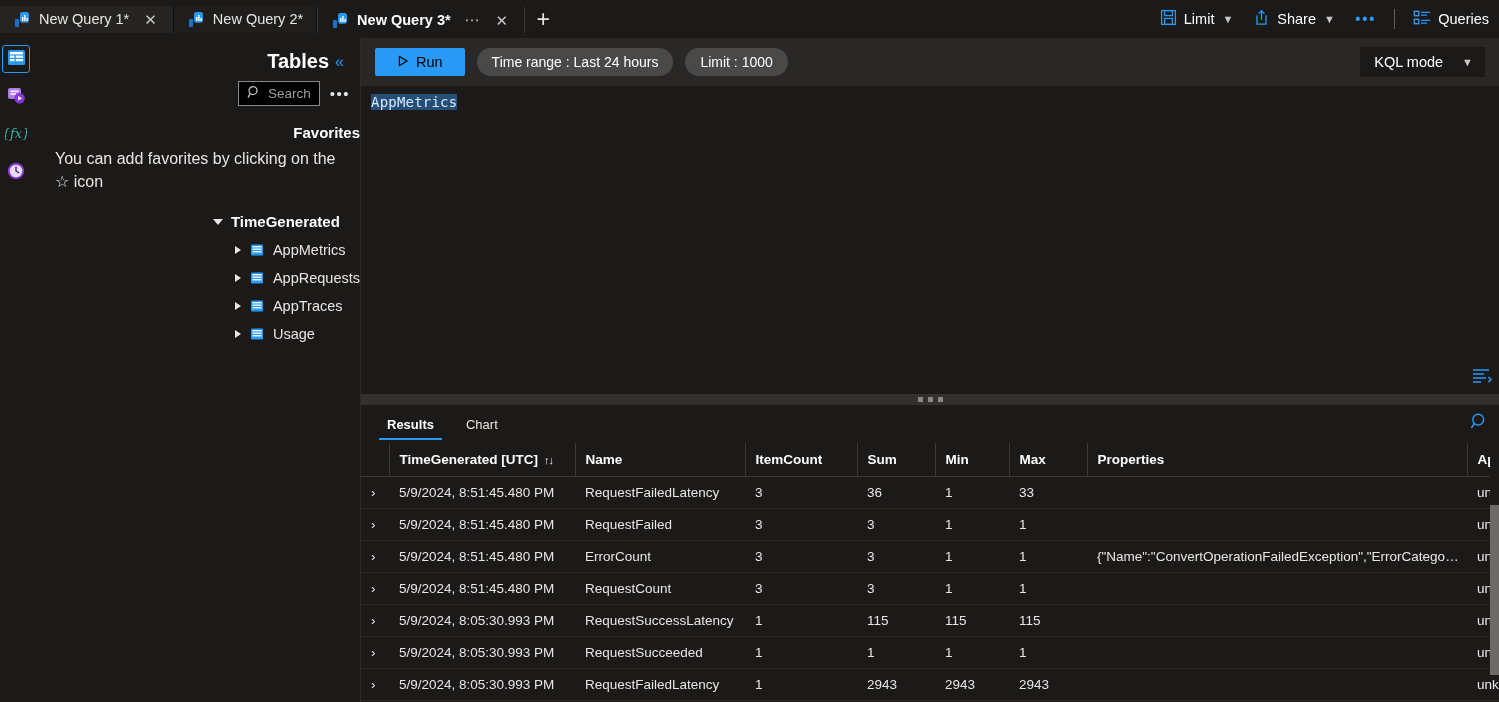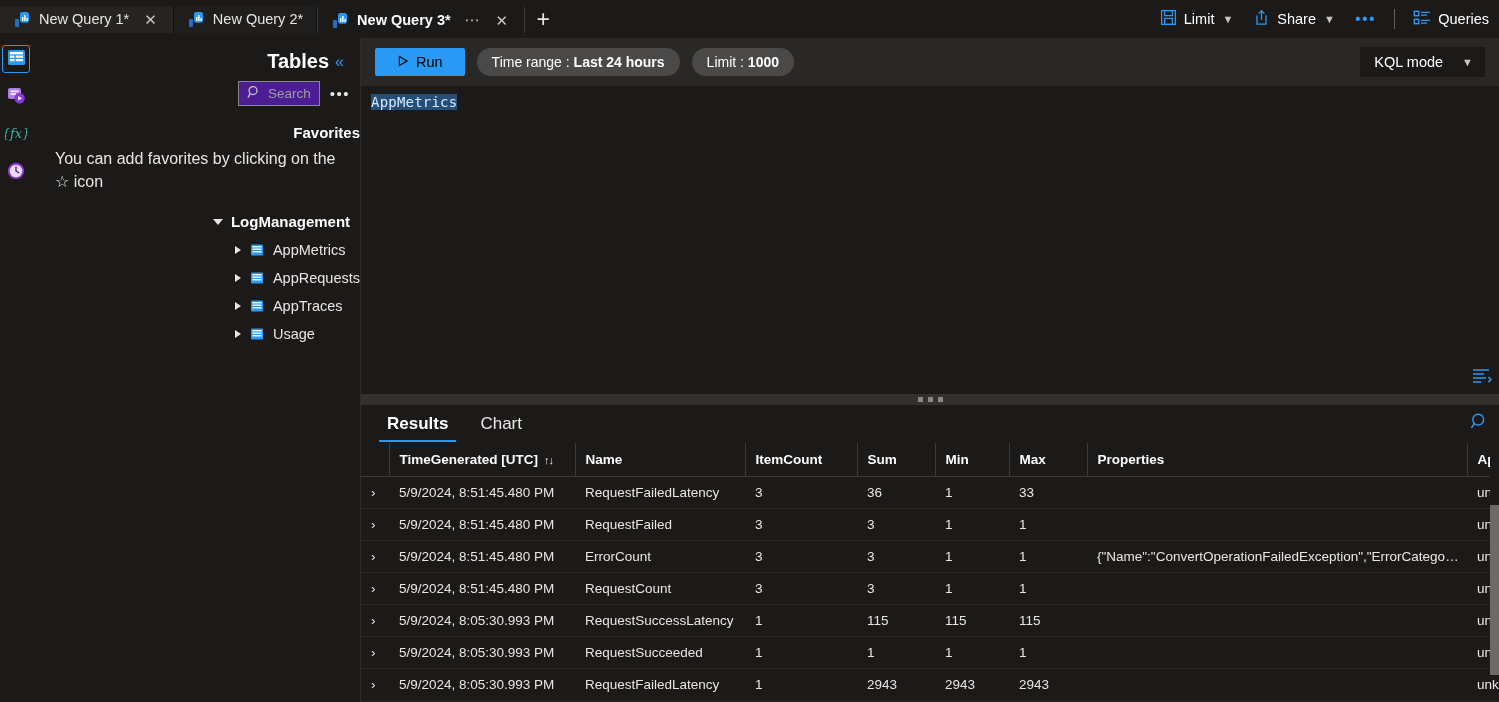--- a/index.html
+++ b/index.html
@@ -79,21 +79,21 @@
     width: 329px; min-width: 329px; background: #1b1a19;
     display: flex; flex-direction: column; padding-top: 6px;
     border-right: 1px solid #2d2c2b;
     align-items: flex-end;
   }
   .sb-head { display: flex; align-items: center; padding: 6px 10px 8px 14px; }
   .sb-title { font-size: 20px; font-weight: bold; color: #ffffff; }
   .sb-collapse { margin-left: auto; color: #2899f5; font-size: 16px; cursor: pointer; padding: 2px 6px; }
   .sb-searchrow { display: flex; align-items: center; padding: 0 8px 0 14px; gap: 8px; }
   .searchbox {
-    flex: 1; height: 25px; background: #4c1d95; border: 1px solid #8a8886;
+    flex: 1; height: 25px; background: #000000; border: 1px solid #8a8886;
     display: flex; align-items: center; gap: 7px; padding: 0 8px;
   }
   .searchbox .ph { font-size: 13.5px; color: #a19f9d; }
   .sb-dots { color: #e8e6e4; font-size: 15px; letter-spacing: 1.5px; cursor: pointer; padding: 2px 2px; }
   .sb-section { font-size: 15px; font-weight: bold; color: #ffffff; padding: 18px 0 6px 23px; }
   .sb-note { font-size: 16px; color: #e8e6e4; line-height: 1.45; padding: 0 20px 0 23px; }
   .tree { padding-top: 14px; }
   .tree-grp {
     display: flex; align-items: center; gap: 8px;
     padding: 6px 0 6px 12px; font-size: 15px; font-weight: bold; color: #ffffff; cursor: pointer;
@@ -115,21 +115,21 @@
   }
   .run-btn {
     background: #2899f5; color: #000000; font-size: 14.5px;
     display: flex; align-items: center; gap: 7px;
     padding: 6px 22px; border-radius: 2px; cursor: pointer;
   }
   .pill {
     background: #4a4948; border-radius: 14px; padding: 6px 15px;
     font-size: 14px; color: #ffffff; cursor: pointer; white-space: nowrap;
   }
-  .pill b { font-weight: bold; }
+  .pill b { font-weight: normal; }
   .kql {
     margin-left: auto; display: flex; align-items: center; gap: 18px;
     background: #1b1a19; border: 0; padding: 7px 12px 7px 14px;
     font-size: 14.5px; color: #ffffff; cursor: pointer;
   }
   .editor { flex: 1; background: #1b1a19; padding: 8px 0 0 0; position: relative; min-height: 0; }
   .code {
     font-family: "DejaVu Sans Mono", monospace; font-size: 14px;
     padding-left: 10px; letter-spacing: 0.2px;
   }
@@ -138,21 +138,21 @@
 
   .splitter {
     height: 11px; background: #323130; display: flex; align-items: center; justify-content: center;
     gap: 5px; cursor: row-resize; margin-top: 2px;
   }
   .splitter i { width: 5px; height: 5px; background: #8a8886; display: block; }
 
   .results { flex: 1; display: flex; flex-direction: column; min-height: 0; background: #1b1a19; }
   .restabs { display: flex; align-items: center; padding: 0 0 0 18px; height: 38px; position: relative; }
   .restab {
-    font-size: 17px; color: #e8e6e4; padding: 9px 8px 8px 8px; margin-right: 16px;
+    font-size: 13px; color: #e8e6e4; padding: 9px 8px 8px 8px; margin-right: 16px;
     cursor: pointer; position: relative;
   }
   .restab.active { font-weight: bold; color: #ffffff; }
   .restab.active:after {
     content: ""; position: absolute; left: 0; right: 0; bottom: 0; height: 2px; background: #2899f5;
   }
   .res-search { margin-left: auto; padding: 0 10px; cursor: pointer; }
 
   .grid { flex: 1; overflow: hidden; position: relative; }
   table.g { border-collapse: collapse; width: 1499px; table-layout: fixed; }
@@ -330,21 +330,21 @@
         </div>
         <span class="sb-dots">•••</span>
       </div>
 
       <div class="sb-section">Favorites</div>
       <div class="sb-note">You can add favorites by clicking on the ☆ icon</div>
 
       <div class="tree">
         <div class="tree-grp">
           <span class="tri open"></span>
-          <span>LogManagement</span>
+          <span>TimeGenerated</span>
         </div>
 
         <div class="tree-item">
           <span class="tri"></span>
           <span class="tbl-ico">
             <svg width="14" height="14" viewBox="0 0 14 14">
               <rect x="1" y="1.5" width="12" height="11" rx="1" fill="#2899f5"></rect>
               <rect x="2.4" y="3" width="9.2" height="1.5" fill="#dff0ff"></rect>
               <rect x="2.4" y="5.5" width="9.2" height="1.5" fill="#dff0ff"></rect>
               <rect x="2.4" y="8" width="9.2" height="1.5" fill="#dff0ff"></rect>

